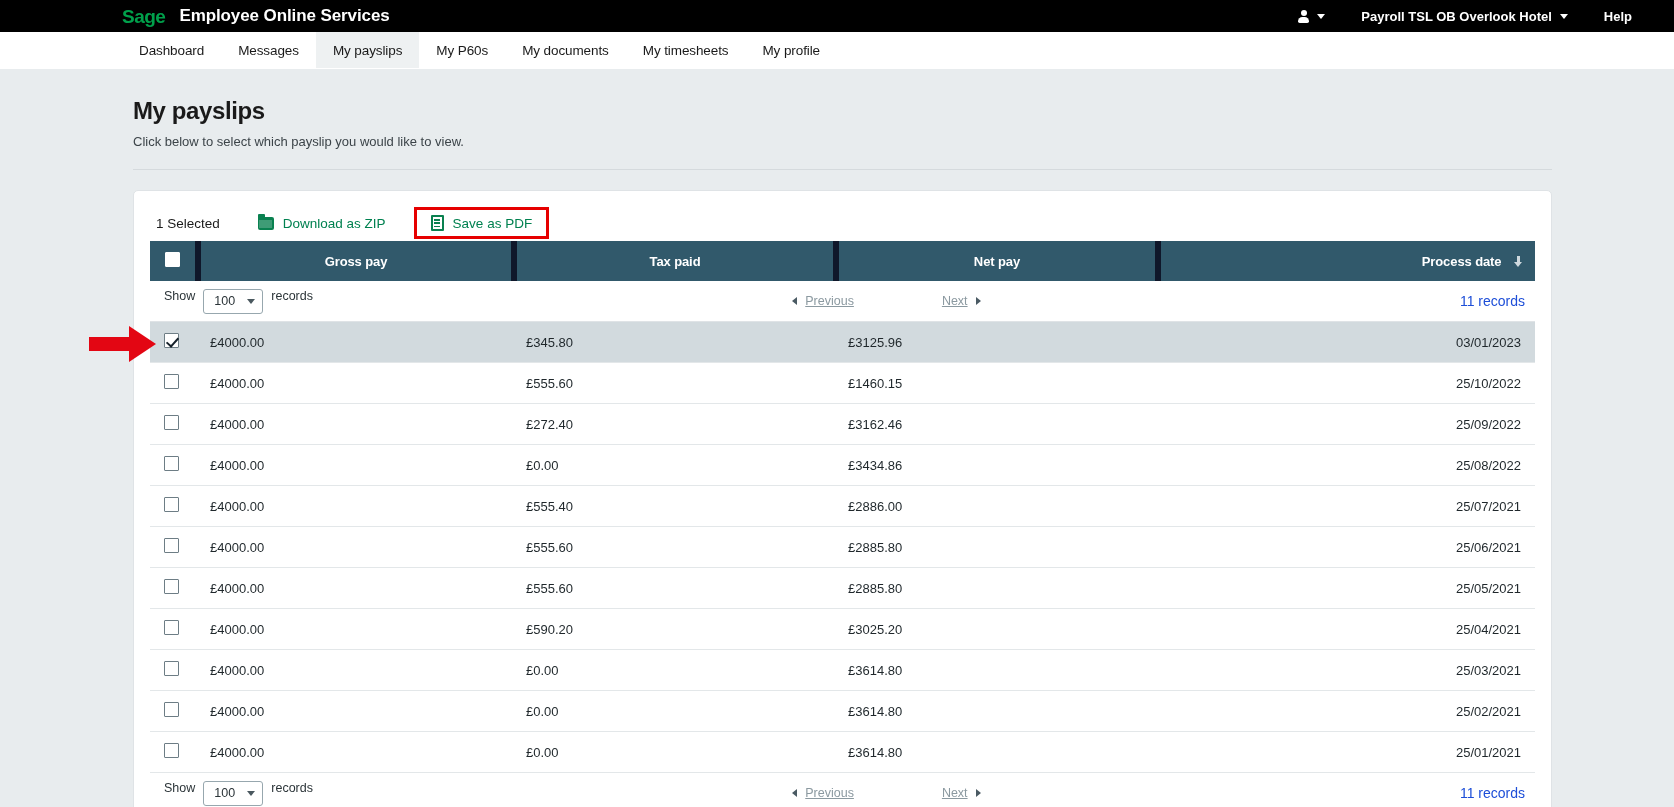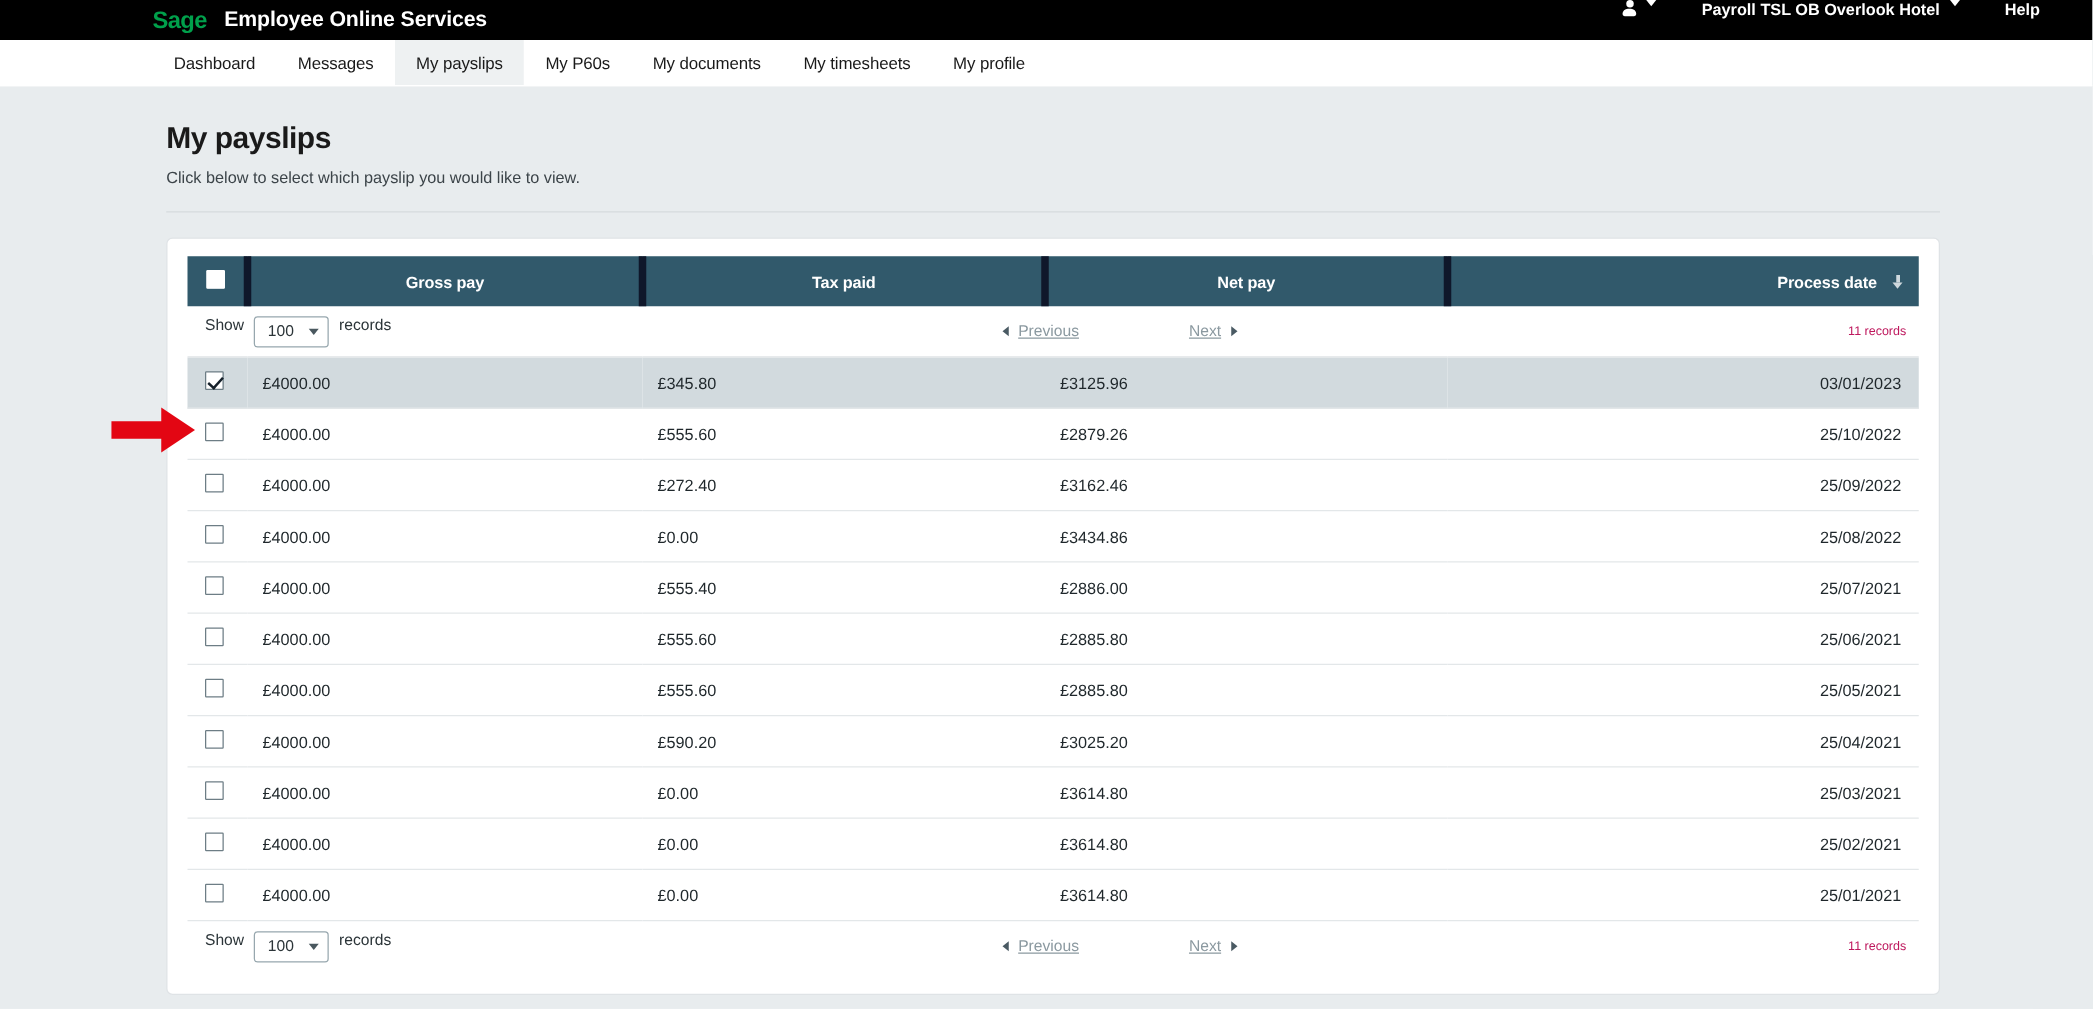--- a/index.html
+++ b/index.html
@@ -35,21 +35,21 @@
     letter-spacing: -0.1px;
   }
   .topbar-right {
     margin-left: auto;
     display: flex;
     align-items: center;
     gap: 0px;
   }
   .tb-item {
     display: flex;
-    align-items: flex-start;
+    align-items: center;
     color: #ffffff;
     font-size: 13px;
     font-weight: 700;
     padding: 0 18px;
     height: 32px;
     white-space: nowrap;
   }
   .tb-item.plain { font-weight: 700; }
   .user-glyph {
     display: inline-block;
@@ -311,21 +311,21 @@
     border-top: 4px solid transparent;
     border-bottom: 4px solid transparent;
     border-right: 5px solid #4a5a63;
   }
   .tri-r {
     width: 0; height: 0;
     border-top: 4px solid transparent;
     border-bottom: 4px solid transparent;
     border-left: 5px solid #4a5a63;
   }
-  .ctrl-right { margin-left: auto; font-size: 10px; color: #be185d; }
+  .ctrl-right { margin-left: auto; font-size: 14px; color: #1d4ed8; }
 
   
   tbody tr.data-row td {
     font-size: 13px;
     color: #1f272b;
     padding: 11px 12px;
     height: 36px;
     border-bottom: 1px solid #e3e7e9;
   }
   tbody tr.data-row td.cell-date { text-align: right; padding-right: 14px; }
@@ -397,20 +397,37 @@
   <div class="nav-item">My profile</div>
 </div>
 
 <div class="page">
   <h1 class="page-title">My payslips</h1>
   <div class="page-sub">Click below to select which payslip you would like to view.</div>
   <div class="hr"></div>
 
   <div class="card">
 
+    <div class="toolbar">
+      <span class="tb-selected">1 Selected</span>
+
+      <div class="tb-action">
+        <span class="ico-folder"></span>
+        <span>Download as ZIP</span>
+      </div>
+
+      <div class="tb-action highlight">
+        <span class="ico-doc">
+            <i></i>
+            <i></i>
+            <i></i>
+          </span>
+        <span>Save as PDF</span>
+      </div>
+    </div>
 
     <table class="grid">
       <thead>
         <tr>
           <th class="col-check">
             <span class="cb hdr"></span>
           </th>
           <th class="col-gross">Gross pay</th>
           <th class="col-tax">Tax paid</th>
           <th class="col-net">Net pay</th>
@@ -453,21 +470,21 @@
             <td class="cell-check"><span class="cb checked"></span></td>
             <td>£4000.00</td>
             <td>£345.80</td>
             <td>£3125.96</td>
             <td class="cell-date">03/01/2023</td>
           </tr>
           <tr class="data-row">
             <td class="cell-check"><span class="cb"></span></td>
             <td>£4000.00</td>
             <td>£555.60</td>
-            <td>£2879.26</td>
+            <td>£1460.15</td>
             <td class="cell-date">25/10/2022</td>
           </tr>
           <tr class="data-row">
             <td class="cell-check"><span class="cb"></span></td>
             <td>£4000.00</td>
             <td>£272.40</td>
             <td>£3162.46</td>
             <td class="cell-date">25/09/2022</td>
           </tr>
           <tr class="data-row">

